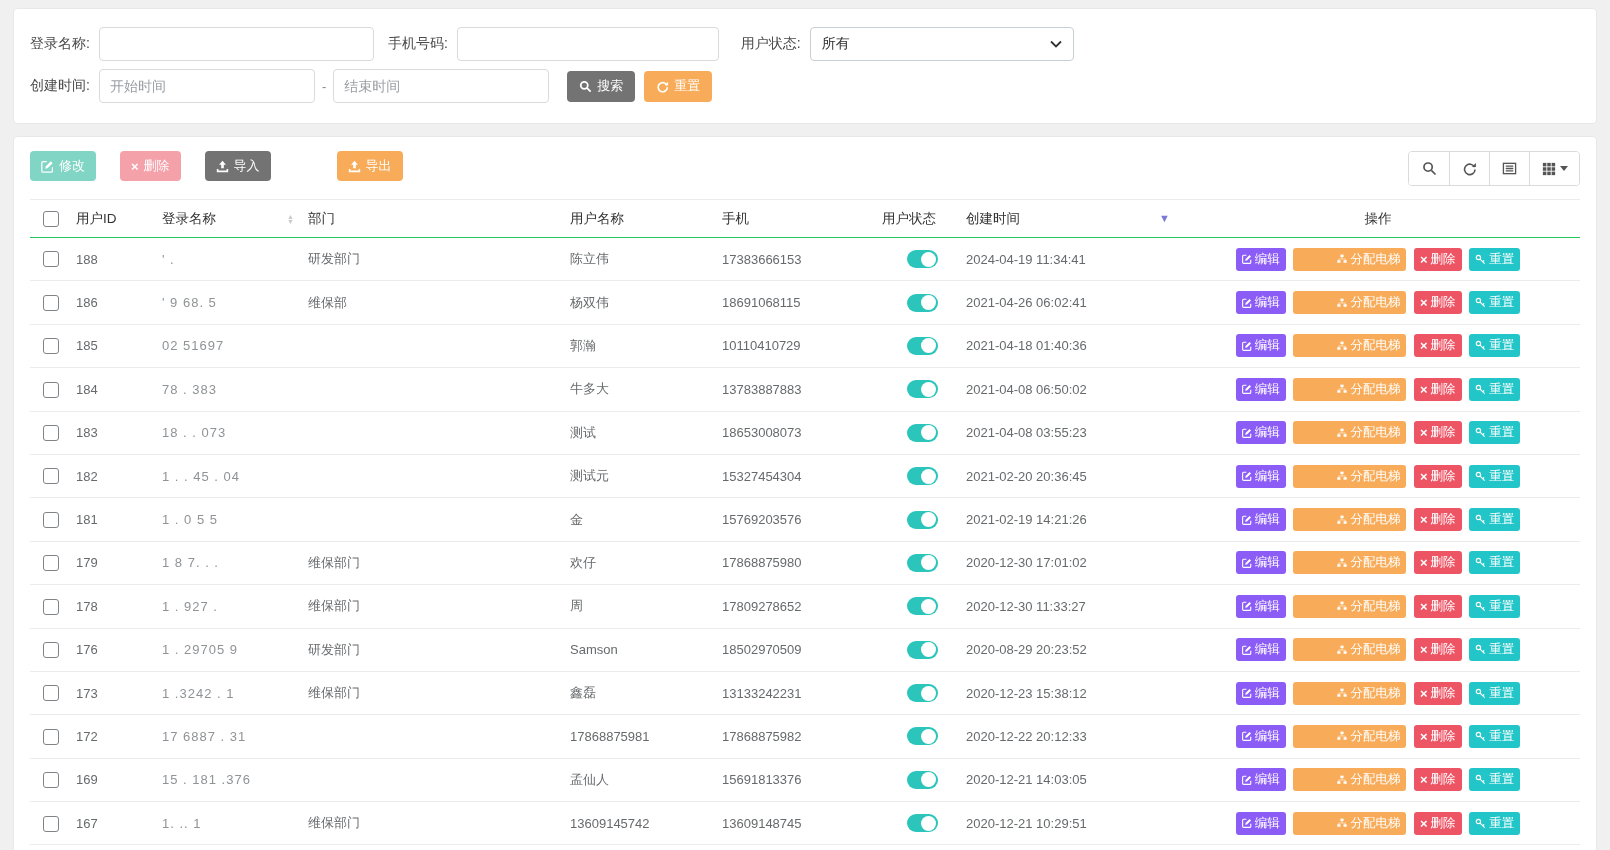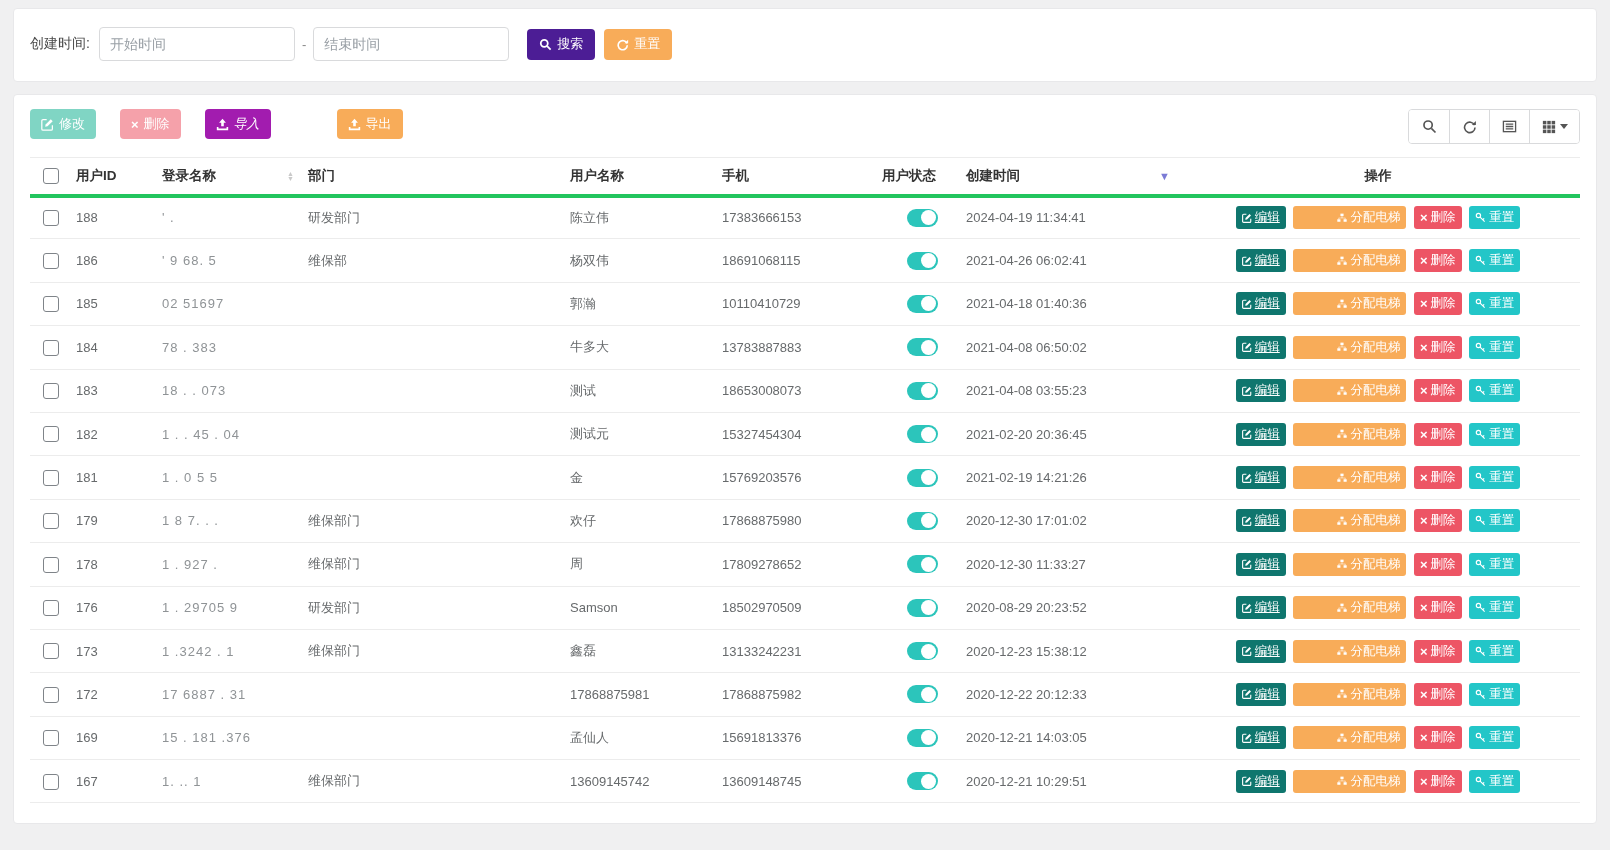--- a/index.html
+++ b/index.html
@@ -16,63 +16,63 @@
   .form-row { display:flex; align-items:center; height:34px; margin:8px 0; }
   .flabel { font-size:14px; color:#4a4a4a; margin-right:9px; white-space:nowrap; }
   .tinput {
     height:34px; border:1px solid #d9dadc; border-radius:4px;
     padding:0 10px; font-size:13px; color:#555; outline:none;
     font-family:"Liberation Sans","DejaVu Sans",sans-serif;
   }
   .tinput::placeholder { color:#9aa0a6; font-size:14px; }
   .w-login { width:275px; }
   .w-phone { width:262px; }
-  .w-date  { width:196px; }
+  .w-date  { width:216px; }
   .ml14 { margin-left:14px; } .ml22 { margin-left:22px; }
   .dash { margin:0 7px; color:#888; }
   .selectbox {
     width:264px; height:34px; border:1px solid #c9ced3; border-radius:4px;
     display:flex; align-items:center; justify-content:space-between;
     padding:0 11px; font-size:14px; color:#2f2f2f; cursor:pointer; background:#fff;
   }
   .btn {
     border:none; border-radius:4px; color:#fff; font-size:13px; cursor:pointer;
     display:inline-flex; align-items:center; gap:5px; height:31px; padding:0 12px;
     font-family:"Liberation Sans","DejaVu Sans",sans-serif; white-space:nowrap;
   }
-  .btn-search { background:#4c1d95; margin-left:18px; }
+  .btn-search { background:#737373; margin-left:18px; }
   .btn-reset-top { background:#f8ac59; margin-left:9px; }
 
   
   .table-card { margin:12px 13px 0 13px; padding:14px 16px; height:730px; }
   .toolbar { display:flex; justify-content:space-between; align-items:flex-start; margin-bottom:13px; }
   .toolbar-left { display:flex; gap:24px; }
   .btn-sm { height:30px; padding:0 11px; font-size:13px; }
   .btn-modify { background:#1ab394; opacity:.55; }
   .btn-del-top { background:#ed5565; opacity:.55; }
-  .btn-import { background:#a21caf;font-style:italic; }
+  .btn-import { background:#737373; }
   .btn-export { background:#f8ac59;margin-left:42px; }
   .icon-group { display:flex; border:1px solid #d9dadc; border-radius:4px; overflow:hidden; }
   .icon-btn {
     width:40px; height:33px; background:#fff; border:none; cursor:pointer;
     display:flex; align-items:center; justify-content:center; gap:4px;
     border-left:1px solid #d9dadc; color:#555;
   }
   .icon-btn:first-child { border-left:none; }
   .icon-btn.wide { width:50px; }
   .caret-down {
     width:0; height:0; border-left:4px solid transparent; border-right:4px solid transparent;
     border-top:5px solid #555;
   }
 
   
   table { width:100%; border-collapse:collapse; table-layout:fixed; }
   th {
-    text-align:left; font-size:13.5px; font-weight:bold; color:#333;
-    height:38px; border-top:1px solid #ececec; border-bottom:4px solid #22c55e;
+    text-align:left; font-size:13.5px; font-weight:normal; color:#333;
+    height:38px; border-top:1px solid #ececec; border-bottom:1px solid #22c55e;
     position:relative; padding:0 4px 0 0; white-space:nowrap;
   }
   td { height:43.4px; border-bottom:1px solid #ececec; padding:0 4px 0 0; white-space:nowrap; overflow:hidden; }
   .col-center { text-align:center; }
   .login-cell { color:#8f9396; letter-spacing:1px; }
   .sort-carets {
     position:absolute; right:14px; top:50%; transform:translateY(-50%);
     display:flex; flex-direction:column; line-height:5px; font-size:7px; color:#c9c9c9;
   }
   .sort-desc { position:absolute; right:10px; top:12px; font-size:11px; color:#7b7bd6; }
@@ -86,29 +86,44 @@
   }
   .toggle .knob {
     position:absolute; right:1.5px; top:1.5px; width:15px; height:15px;
     border-radius:50%; background:#fff;
   }
   .mini-btn {
     display:inline-flex; align-items:center; gap:3px; height:23px; padding:0 6px;
     border:none; border-radius:3px; color:#fff; font-size:12.5px; margin:0 2px; cursor:pointer;
     font-family:"Liberation Sans","DejaVu Sans",sans-serif; vertical-align:middle;
   }
-  .mb-edit { background:#0f766e;text-decoration:underline; } .mb-assign { background:#f8ac59;padding-left:44px; }
+  .mb-edit { background:#8b5cf6; } .mb-assign { background:#f8ac59;padding-left:44px; }
   .mb-del { background:#ed5565; } .mb-reset { background:#23c6c8; }
   .xmark { font-weight:bold; font-size:13px; line-height:1; }
   svg { display:block; }
 </style>
 </head>
 <body>
 
 <div class="card search-card">
+  <div class="form-row">
+    <span class="flabel">登录名称:</span>
+    <input class="tinput w-login" type="text" style="">
+    <span class="flabel ml14">手机号码:</span>
+    <input class="tinput w-phone" type="text" style="">
+    <span class="flabel ml22">用户状态:</span>
+    <div class="selectbox">
+      <span>所有</span>
+      <span>
+        <svg width="12" height="8" viewBox="0 0 12 8" fill="none" stroke="#333" stroke-width="1.8">
+            <path d="M1 1.5l5 5 5-5"></path>
+          </svg>
+      </span>
+    </div>
+  </div>
   <div class="form-row">
     <span class="flabel">创建时间:</span>
     <input class="tinput w-date" type="text" placeholder="开始时间" style="">
     <span class="dash">-</span>
     <input class="tinput w-date" type="text" placeholder="结束时间" style="">
     <button class="btn btn-search">
       <span>
         <svg width="13" height="13" viewBox="0 0 16 16" fill="none" stroke="#fff" stroke-width="2.2">
             <circle cx="6.5" cy="6.5" r="4.3"></circle>
             <path d="M10 10l4.3 4.3"></path>

